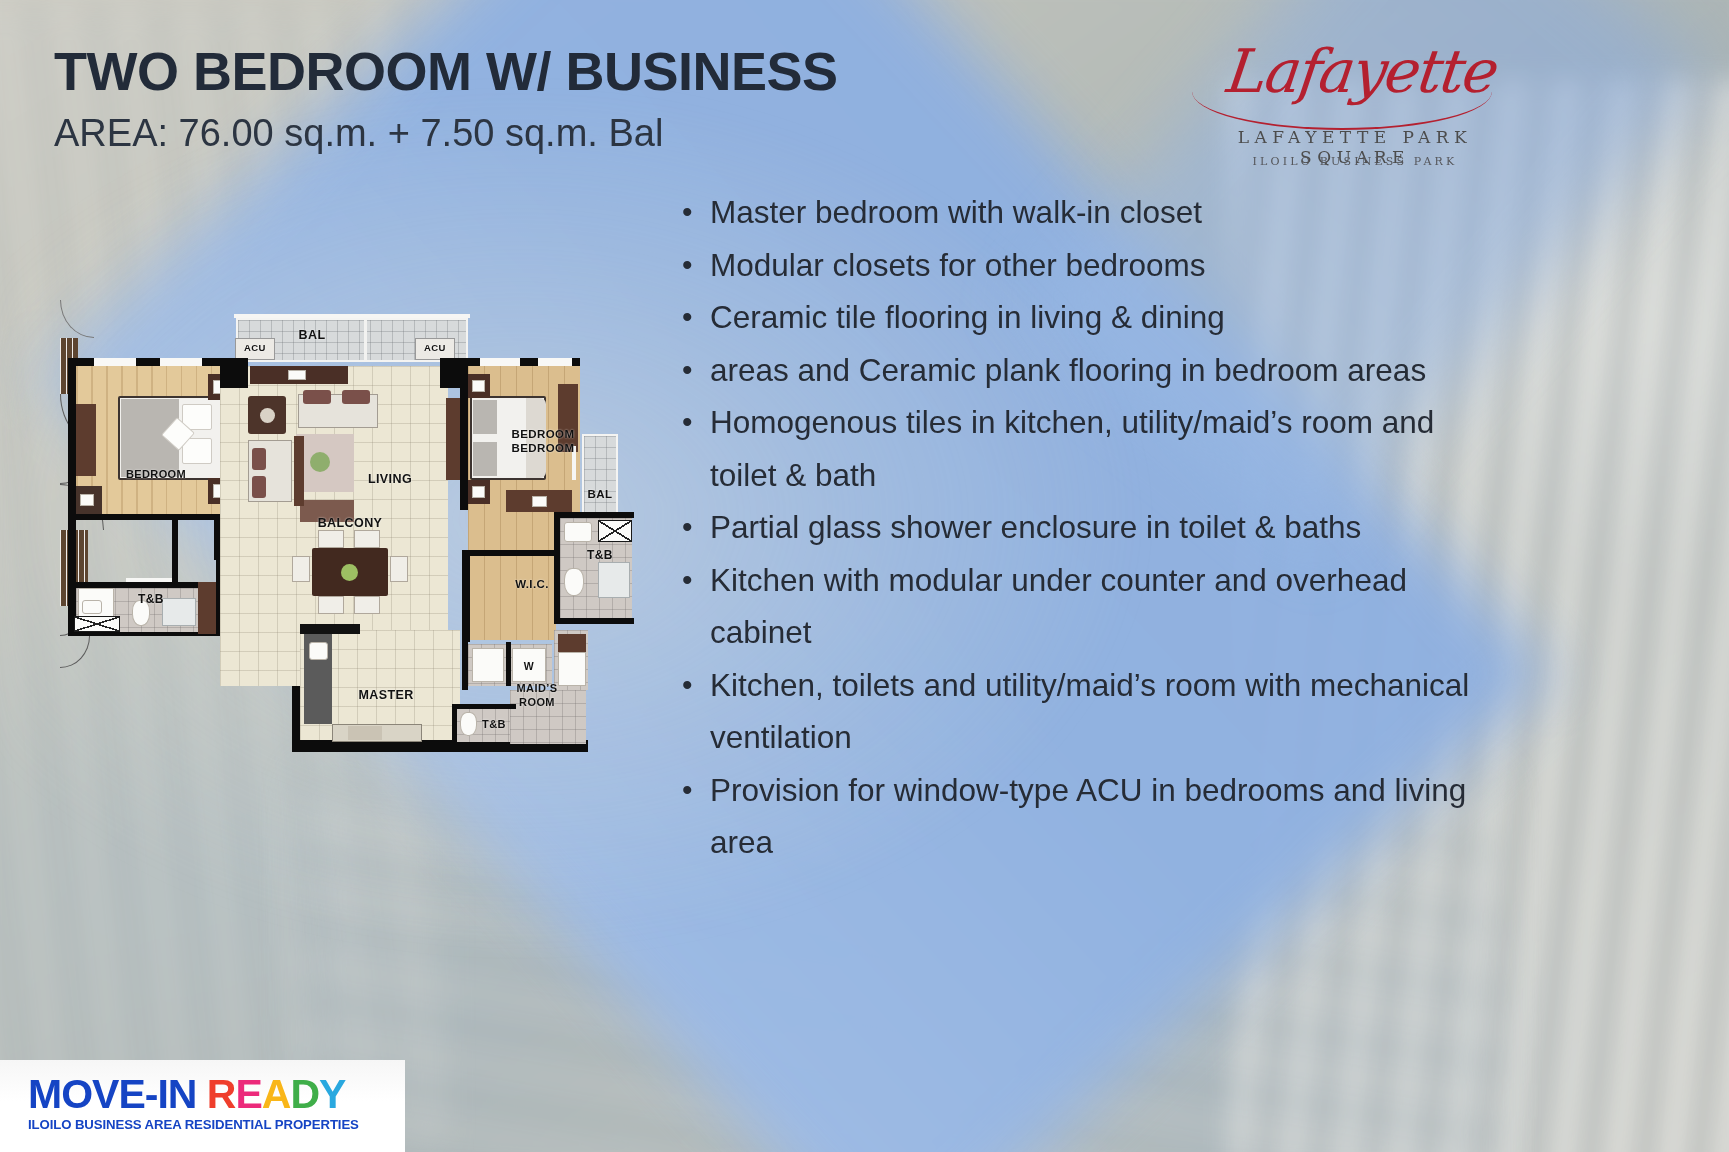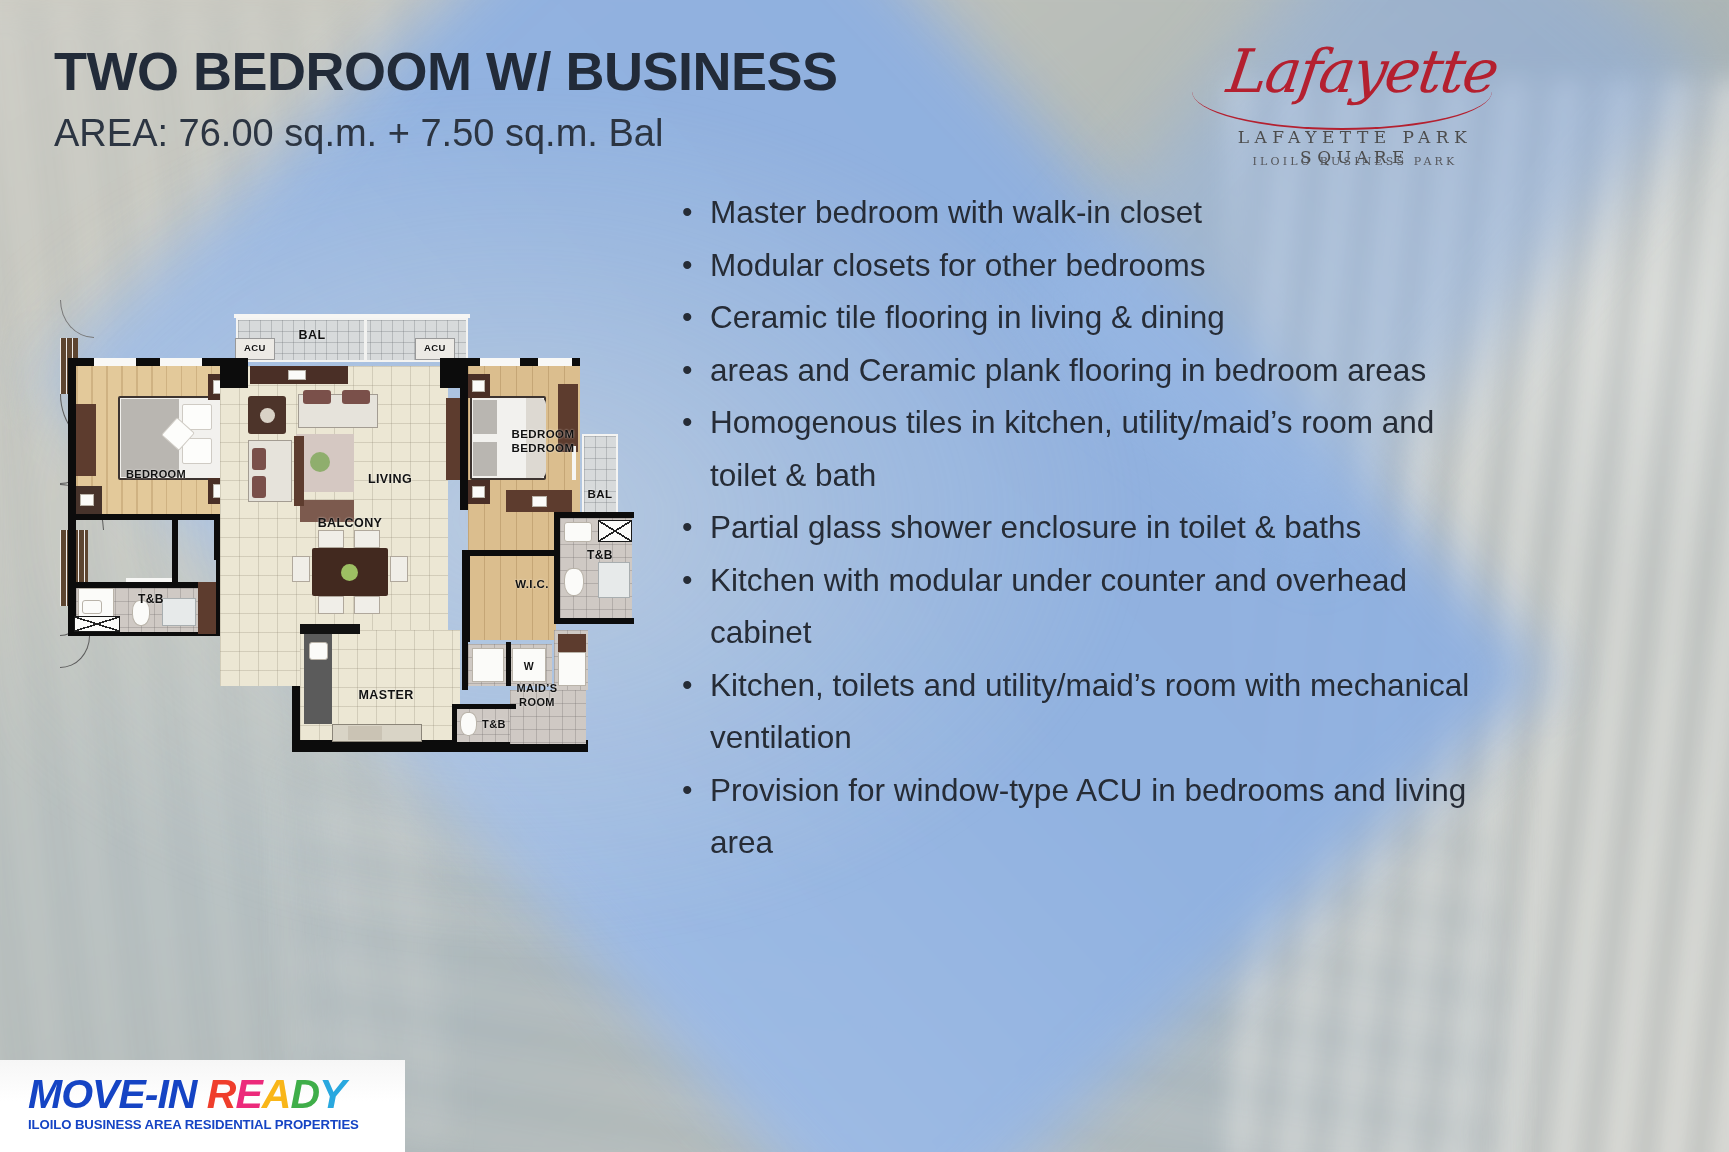--- a/index.html
+++ b/index.html
@@ -181,21 +181,21 @@
   }
 
   
   .bottombar{
     position:absolute; left:0; bottom:0; width:405px; height:92px;
     background:linear-gradient(180deg,#f6f6f6 0%,#ffffff 45%,#ffffff 100%);
   }
   .mir{ position:absolute; left:28px; top:12px; }
   .mir-main{
     font-size:41px; font-weight:bold; letter-spacing:-1px;
-    line-height:44px; white-space:nowrap;font-style:italic;
+    line-height:44px; white-space:nowrap;
   }
   .mir-main .blue{ color:#1544c4; }
   .mir-main .r{ color:#ef3e2c; }
   .mir-main .e{ color:#ec2a7b; }
   .mir-main .a{ color:#f9b619; }
   .mir-main .d{ color:#3fae49; }
   .mir-main .y{ color:#29a8df; }
   .mir-sub{
     margin-top:1px; font-size:13.2px; font-weight:bold;
     letter-spacing:-.1px; color:#1544c4; white-space:nowrap;

